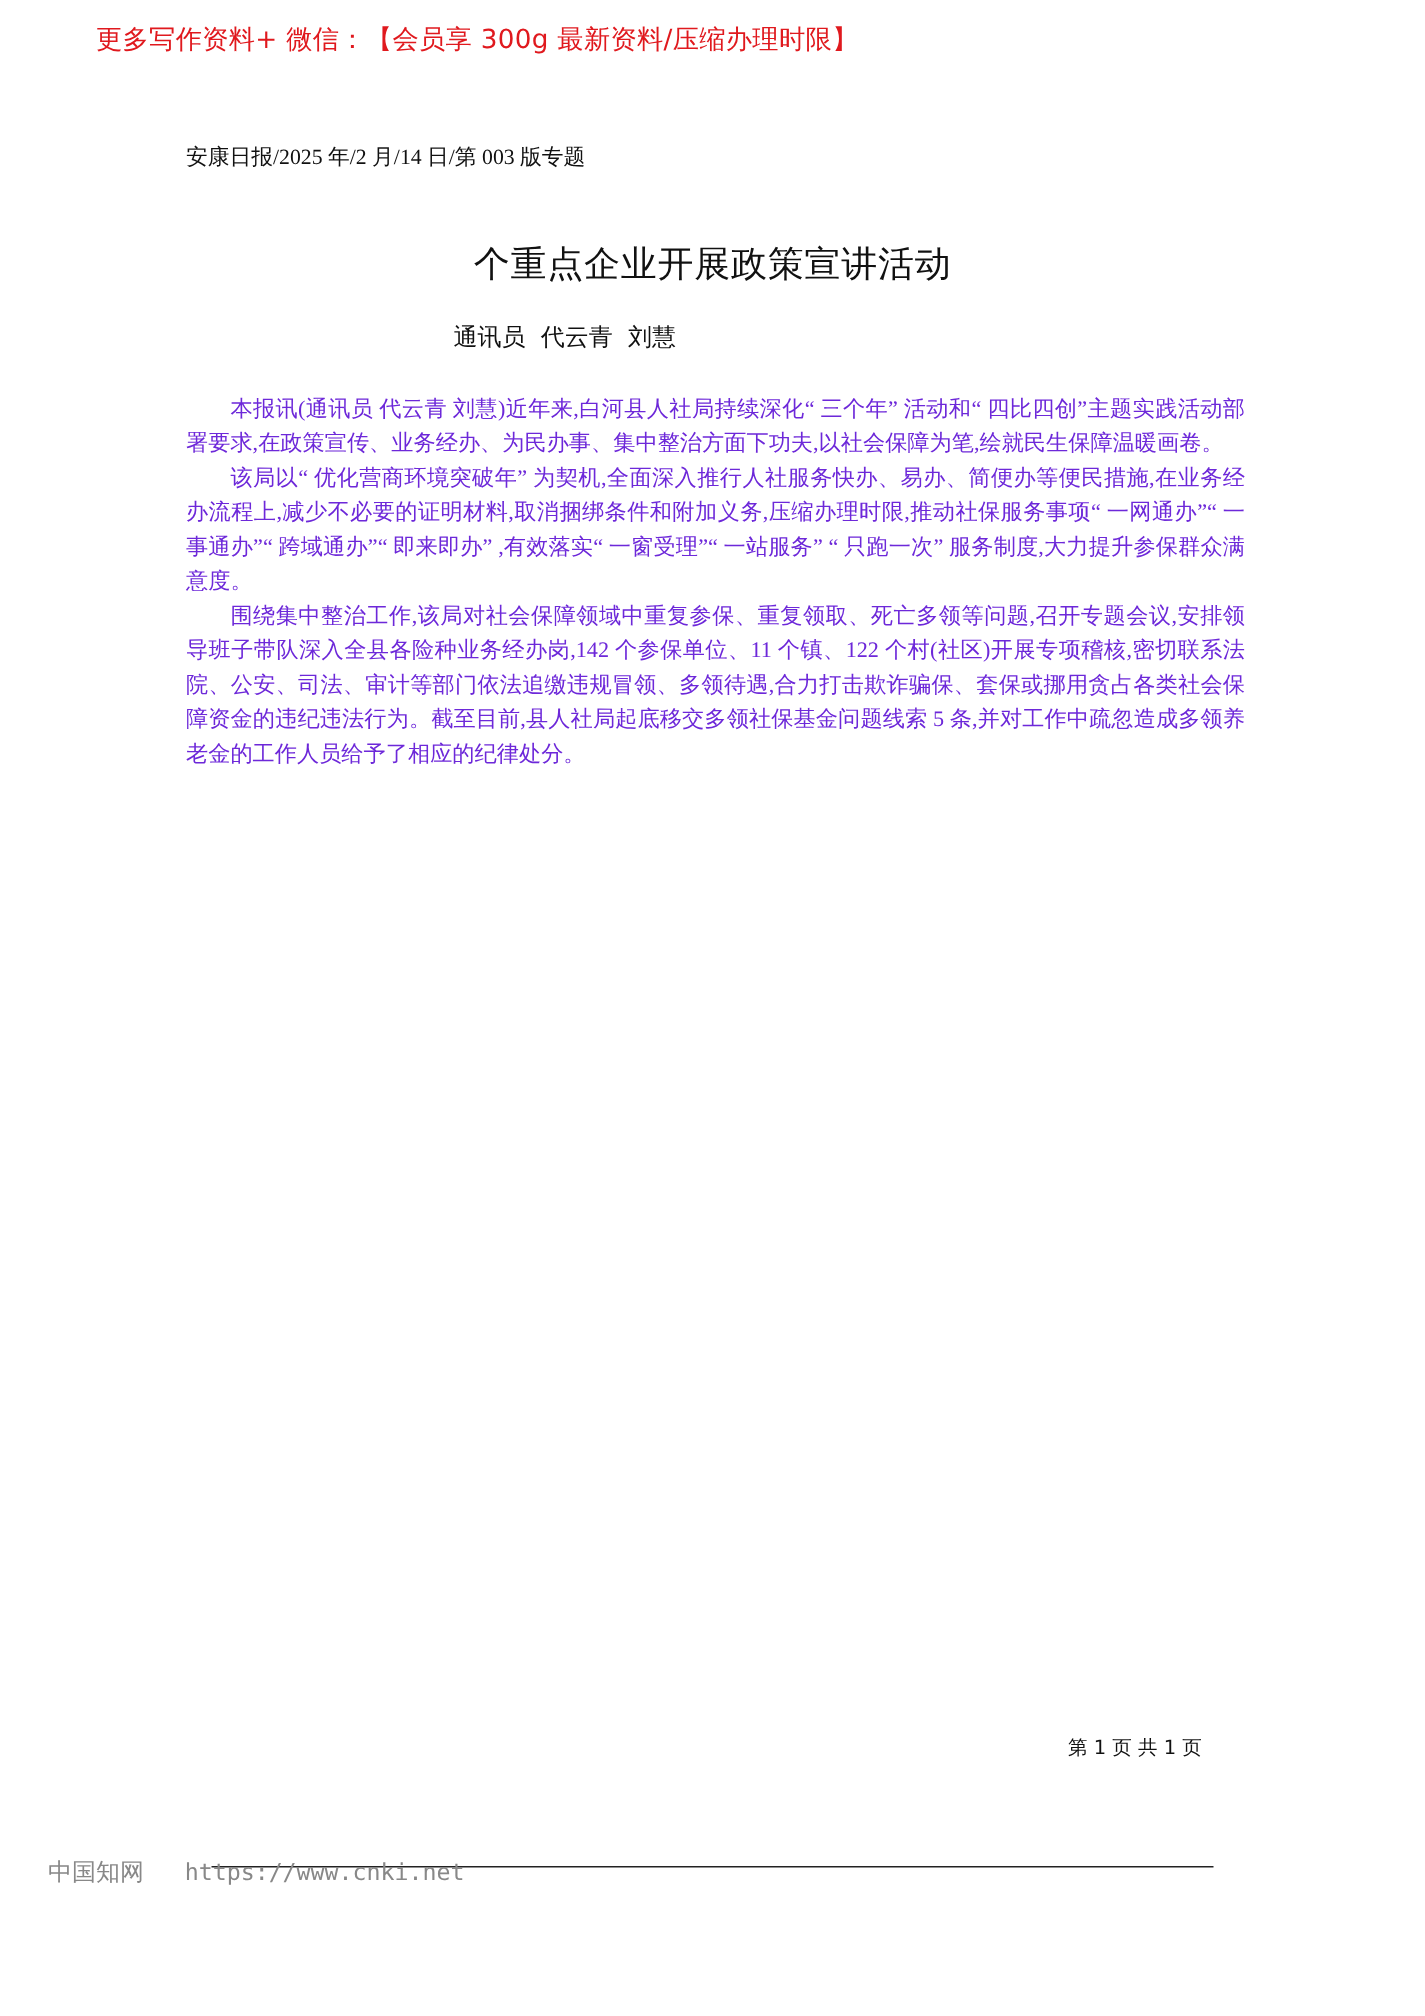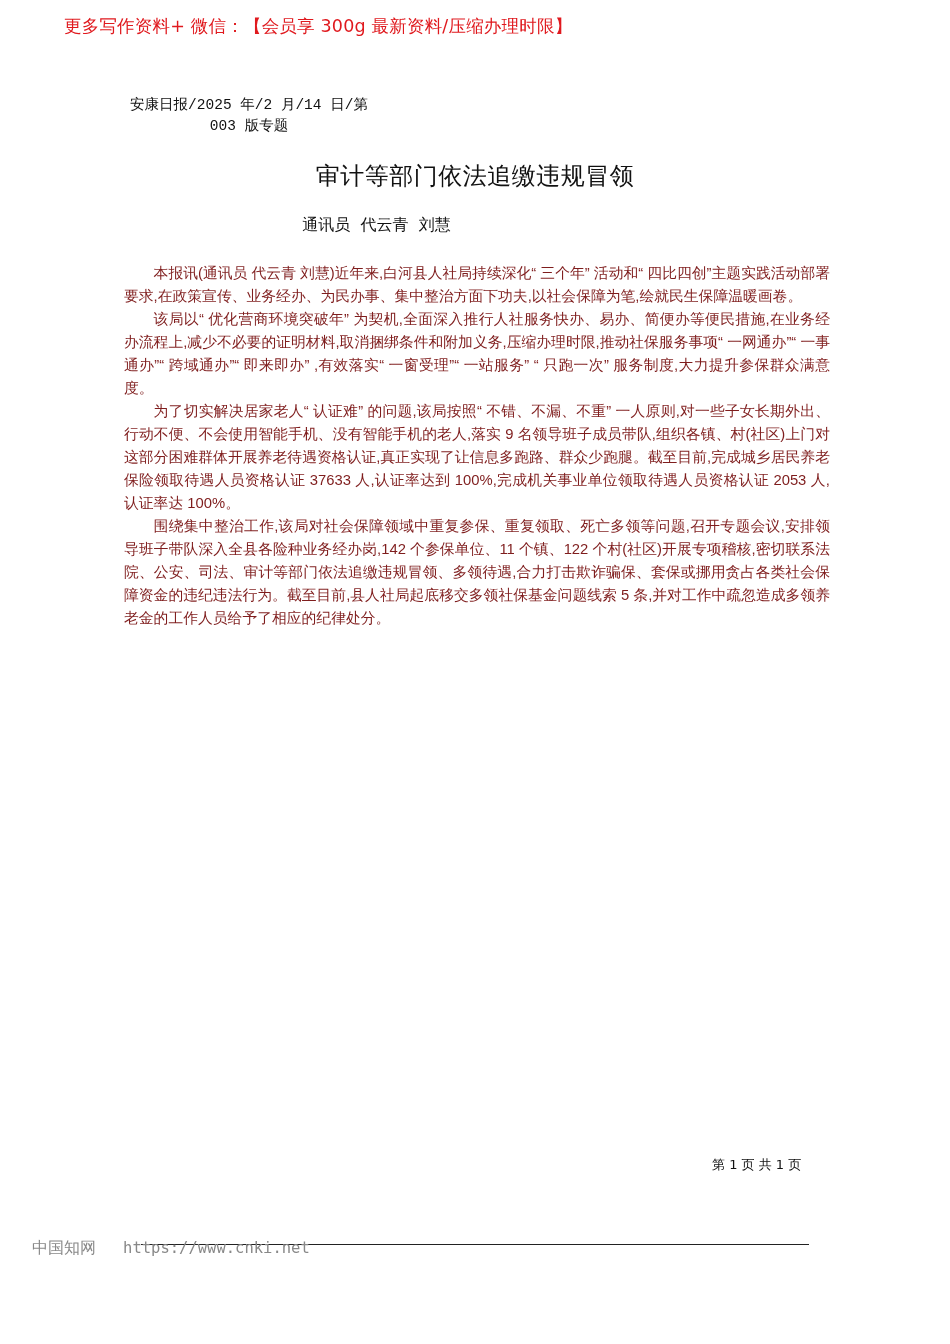--- a/index.html
+++ b/index.html
@@ -1,53 +1,52 @@
 <!DOCTYPE html>
 <html><head>
 <meta charset="utf-8">
 <style>
   html, body { margin: 0; padding: 0; background: #ffffff; }
   body { width: 950px; height: 1344px; position: relative; overflow: hidden;
          font-family: "DejaVu Sans", "Liberation Sans", sans-serif; color: #111; }
   .promo { position: absolute; left: 64px; top: 14px; font-size: 17.5px; color: #e0191e;
            font-weight: normal; letter-spacing: 0.2px; white-space: nowrap; }
-  .source { position: absolute; left: 114px; top: 95px; font-size: 14.5px; line-height: 21px;
-            font-family: Liberation Mono, monospace; color: #111; width: 270px; text-align: center; }
+  .source { position: absolute; left: 124px; top: 95px; font-size: 14.5px; line-height: 21px;
+            font-family: Liberation Serif, serif; color: #111; width: 270px; }
   .title { position: absolute; left: 0; width: 950px; top: 160px; text-align: center;
            font-size: 24px; color: #111; letter-spacing: 0.5px; }
   .authors { position: absolute; left: 0; width: 753px; top: 215px; text-align: center;
              font-size: 16px; color: #111; }
   .body-text { position: absolute; left: 124px; top: 262px; width: 706px;
-               font-size: 14.8px; line-height: 23px; text-align: justify; color: #7f1d1d;
-               font-family: Liberation Sans, sans-serif; }
+               font-size: 14.8px; line-height: 23px; text-align: justify; color: #6d28d9;
+               font-family: Liberation Serif, serif; }
   .body-text p { margin: 0; text-indent: 2em; }
   .body-text p.gap { margin-top: 23px; }
   .page-no { position: absolute; left: 712px; top: 1156px; font-size: 13px; color: #111; }
   .rule { position: absolute; left: 141px; top: 1244px; width: 668px; height: 0;
           border-top: 1.2px solid #222; }
   .footer { position: absolute; left: 32px; top: 1238px; font-size: 16px; color: #888;
             font-family: "DejaVu Serif", "Liberation Serif", serif; white-space: nowrap; }
   .footer .url { margin-left: 22px; font-family: "DejaVu Sans Mono", "Liberation Mono", monospace;
                  font-size: 15.5px; }
 </style>
 </head>
 <body>
 
 <div class="promo">更多写作资料+ 微信：【会员享 300g 最新资料/压缩办理时限】</div>
 
 <div class="source">安康日报/2025 年/2 月/14 日/第 003 版专题</div>
 
-<div class="title">审计等部门依法追缴违规冒领</div>
+<div class="title">个重点企业开展政策宣讲活动</div>
 
 <div class="authors" style="white-space: pre;">通讯员  代云青  刘慧</div>
 
 <div class="body-text">
   <p>本报讯(通讯员 代云青 刘慧)近年来,白河县人社局持续深化“ 三个年” 活动和“ 四比四创”主题实践活动部署要求,在政策宣传、业务经办、为民办事、集中整治方面下功夫,以社会保障为笔,绘就民生保障温暖画卷。</p>
   <p>该局以“ 优化营商环境突破年” 为契机,全面深入推行人社服务快办、易办、简便办等便民措施,在业务经办流程上,减少不必要的证明材料,取消捆绑条件和附加义务,压缩办理时限,推动社保服务事项“ 一网通办”“ 一事通办”“ 跨域通办”“ 即来即办” ,有效落实“ 一窗受理”“ 一站服务” “ 只跑一次” 服务制度,大力提升参保群众满意度。</p>
-  <p>为了切实解决居家老人“ 认证难” 的问题,该局按照“ 不错、不漏、不重” 一人原则,对一些子女长期外出、行动不便、不会使用智能手机、没有智能手机的老人,落实 9 名领导班子成员带队,组织各镇、村(社区)上门对这部分困难群体开展养老待遇资格认证,真正实现了让信息多跑路、群众少跑腿。截至目前,完成城乡居民养老保险领取待遇人员资格认证 37633 人,认证率达到 100%,完成机关事业单位领取待遇人员资格认证 2053 人,认证率达 100%。</p>
   <p>围绕集中整治工作,该局对社会保障领域中重复参保、重复领取、死亡多领等问题,召开专题会议,安排领导班子带队深入全县各险种业务经办岗,142 个参保单位、11 个镇、122 个村(社区)开展专项稽核,密切联系法院、公安、司法、审计等部门依法追缴违规冒领、多领待遇,合力打击欺诈骗保、套保或挪用贪占各类社会保障资金的违纪违法行为。截至目前,县人社局起底移交多领社保基金问题线索 5 条,并对工作中疏忽造成多领养老金的工作人员给予了相应的纪律处分。</p>
 </div>
 
 <div class="page-no">第 1 页 共 1 页</div>
 
 <div class="rule"></div>
 
 <div class="footer">
   <span>中国知网</span>
   <span class="url">https://www.cnki.net</span>

